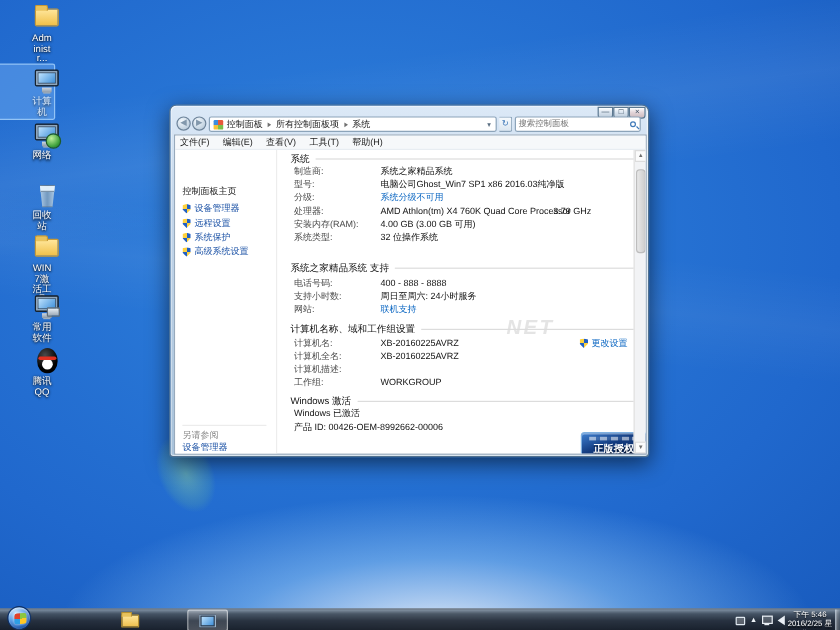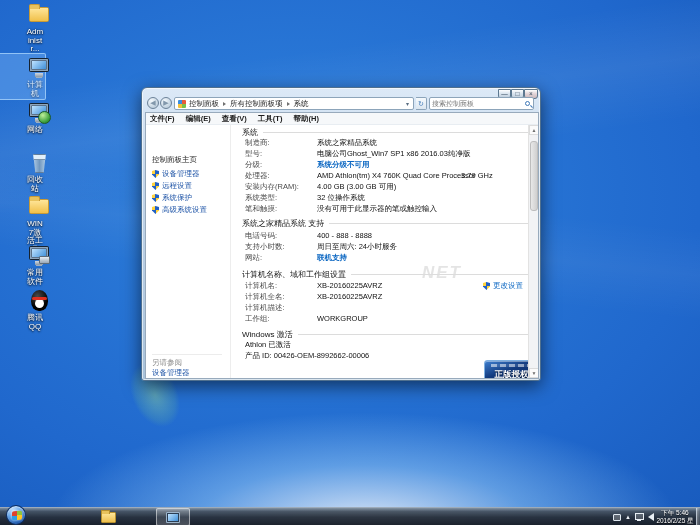--- a/index.html
+++ b/index.html
@@ -84,21 +84,21 @@
   #searchbox { position:absolute; left:287px; top:9px; width:105px; height:13px; background:#fff;
     border:1px solid #8ca4ba; border-radius:2px; }
   #searchbox input { position:absolute; left:2px; top:0; width:88px; height:11px; border:none; outline:none;
     font-size:7px; color:#8a8a8a; font-family:"Liberation Sans",sans-serif; background:transparent; }
   .mag { position:absolute; right:3px; top:3px; width:5px; height:5px; border:1px solid #3f79b8; border-radius:50%; }
   .mag::after { content:""; position:absolute; left:4px; top:4px; width:3px; height:1px; background:#3f79b8; transform:rotate(45deg); }
 
   #client { position:absolute; left:3px; top:24px; width:394px; height:267px; background:#fff;
     border:1px solid #98aabc; overflow:hidden; }
   #menubar { position:absolute; left:0; top:0; width:100%; height:12px; background:#f6f8fa;
-    border-bottom:1px solid #e8edf2; font-size:7.5px; color:#1c1c1c; padding-left:4px;font-weight:bold; }
+    border-bottom:1px solid #e8edf2; font-size:7.5px; color:#1c1c1c; padding-left:4px; }
   #menubar span { display:inline-block; margin-right:9px; line-height:12px; }
 
   #sidebar { position:absolute; left:0; top:12px; width:84px; bottom:0; background:#fff; }
   #sidebar .home { position:absolute; left:6px; top:30px; font-size:7.5px; color:#1c1c1c; }
   .task { position:absolute; left:6px; font-size:7.5px; color:#1d53a6; display:flex; align-items:center; }
   .shield { width:7px; height:8px; margin-right:3px; flex:0 0 auto;
     clip-path:polygon(50% 0, 100% 12%, 100% 55%, 50% 100%, 0 55%, 0 12%);
     background:conic-gradient(#2160c4 0 90deg, #ffd23e 90deg 180deg, #2160c4 180deg 270deg, #ffd23e 270deg 360deg); }
   #seealso-hd { position:absolute; left:6px; top:229px; width:70px; font-size:7.5px; color:#8a8a8a;
     border-top:1px solid #ececec; padding-top:3px; }
@@ -106,21 +106,21 @@
 
   #contentpane { position:absolute; left:84px; top:12px; right:10px; bottom:0; border-left:1px solid #ededed; }
 
   .sec { position:absolute; left:96px; display:flex; align-items:center; width:290px; }
   .sec .t { font-size:8px; color:#111; white-space:nowrap; }
   .sec .ln { flex:1; height:1px; background:#dcdcdc; margin-left:5px; }
   .crow { position:absolute; left:99px; width:288px; display:flex; font-size:7.5px; }
   .crow .lb { width:72px; flex:0 0 auto; color:#4a4a4a; }
   .crow .val { color:#111; white-space:nowrap; }
   .crow .ex { position:absolute; left:216px; color:#111; }
-  .bluelink { color:#0a66c2 !important;font-weight:bold; }
+  .bluelink { color:#0a66c2 !important; }
   #change-settings { position:absolute; left:337px; top:193px; display:flex; align-items:center;
     font-size:7.5px; color:#0a66c2; }
   #watermark { position:absolute; left:276px; top:150px; font-size:17px; font-weight:bold; font-style:italic;
     color:rgba(185,185,185,0.38); letter-spacing:2px; }
 
   #act-badge { position:absolute; left:338px; top:247px; width:55px; height:27px; border-radius:3px;
     background:linear-gradient(160deg,#3e7fd0 0%, #123a7e 40%, #0a2458 100%);
     border:1px solid #7fb0e0; box-shadow:inset 0 1px 0 rgba(255,255,255,0.4);
     color:#fff; text-align:center; }
   #act-badge .big { font-size:8.5px; font-weight:bold; line-height:10px; margin-top:8px;
@@ -306,24 +306,20 @@
         <span class="ex">3.79 GHz</span>
       </div>
       <div class="crow" style="top:69px">
         <span class="lb">安装内存(RAM):</span>
         <span class="val">4.00 GB (3.00 GB 可用)</span>
       </div>
       <div class="crow" style="top:80px">
         <span class="lb">系统类型:</span>
         <span class="val">32 位操作系统</span>
       </div>
-      <div class="crow" style="top:91px">
-        <span class="lb">笔和触摸:</span>
-        <span class="val">没有可用于此显示器的笔或触控输入</span>
-      </div>
 
       <div class="sec" style="top:105px">
         <span class="t">系统之家精品系统 支持</span>
           <span class="ln"></span>
       </div>
       <div class="crow" style="top:118px">
         <span class="lb">电话号码:</span>
         <span class="val">400 - 888 - 8888</span>
       </div>
       <div class="crow" style="top:129px">
@@ -358,21 +354,21 @@
       <div class="crow" style="top:201px">
         <span class="lb">工作组:</span>
         <span class="val">WORKGROUP</span>
       </div>
 
       <div class="sec" style="top:216px">
         <span class="t">Windows 激活</span>
           <span class="ln"></span>
       </div>
       <div class="crow" style="top:227px">
-        <span class="val">Athlon 已激活</span>
+        <span class="val">Windows 已激活</span>
       </div>
       <div class="crow" style="top:238px">
         <span class="val">产品 ID: 00426-OEM-8992662-00006</span>
       </div>
       <div id="act-badge">
         <div class="big">正版授权</div>
       </div>
 
       <div id="vscroll">
         <div class="sbtn" id="sb-up">▲</div>

